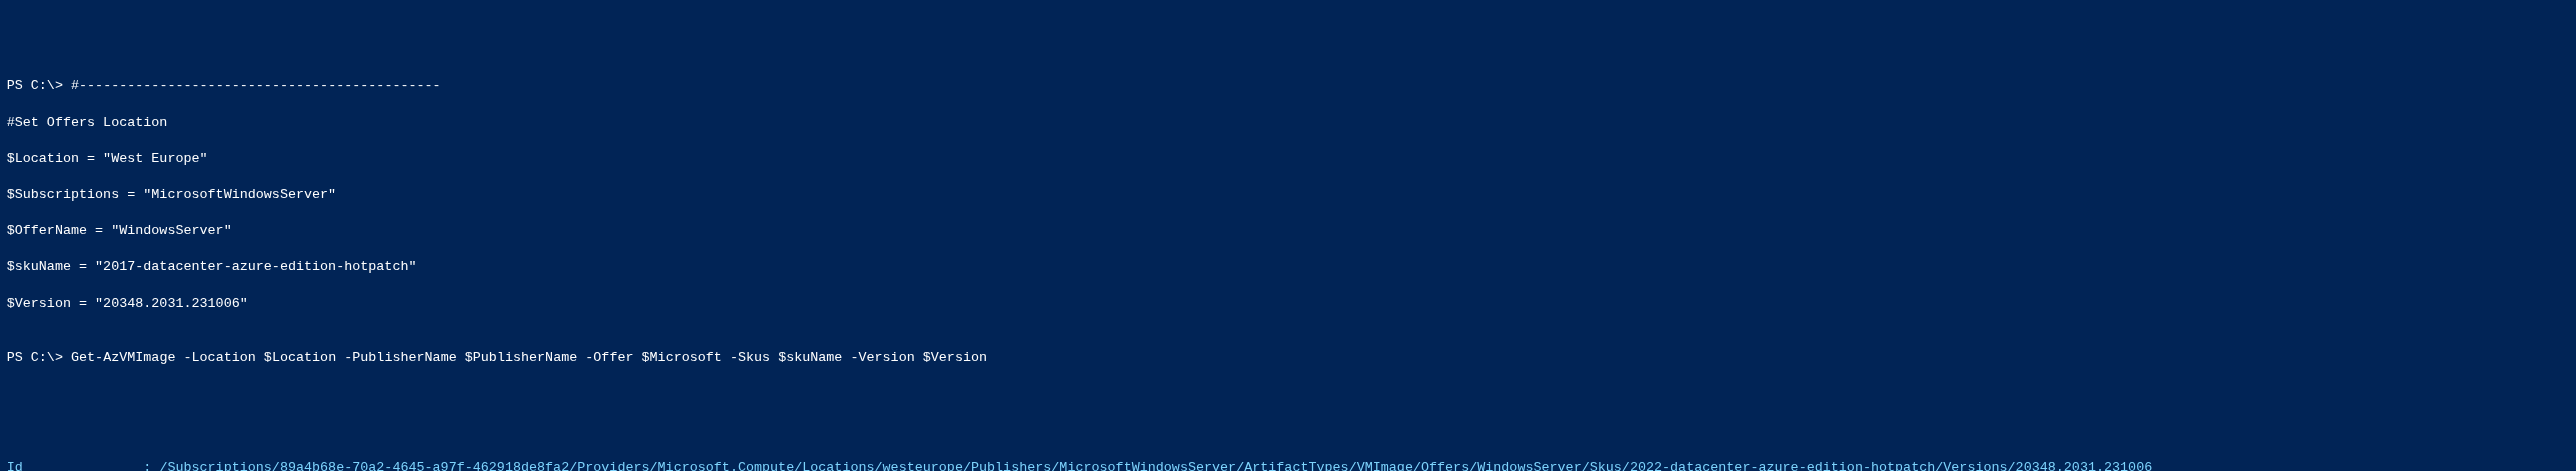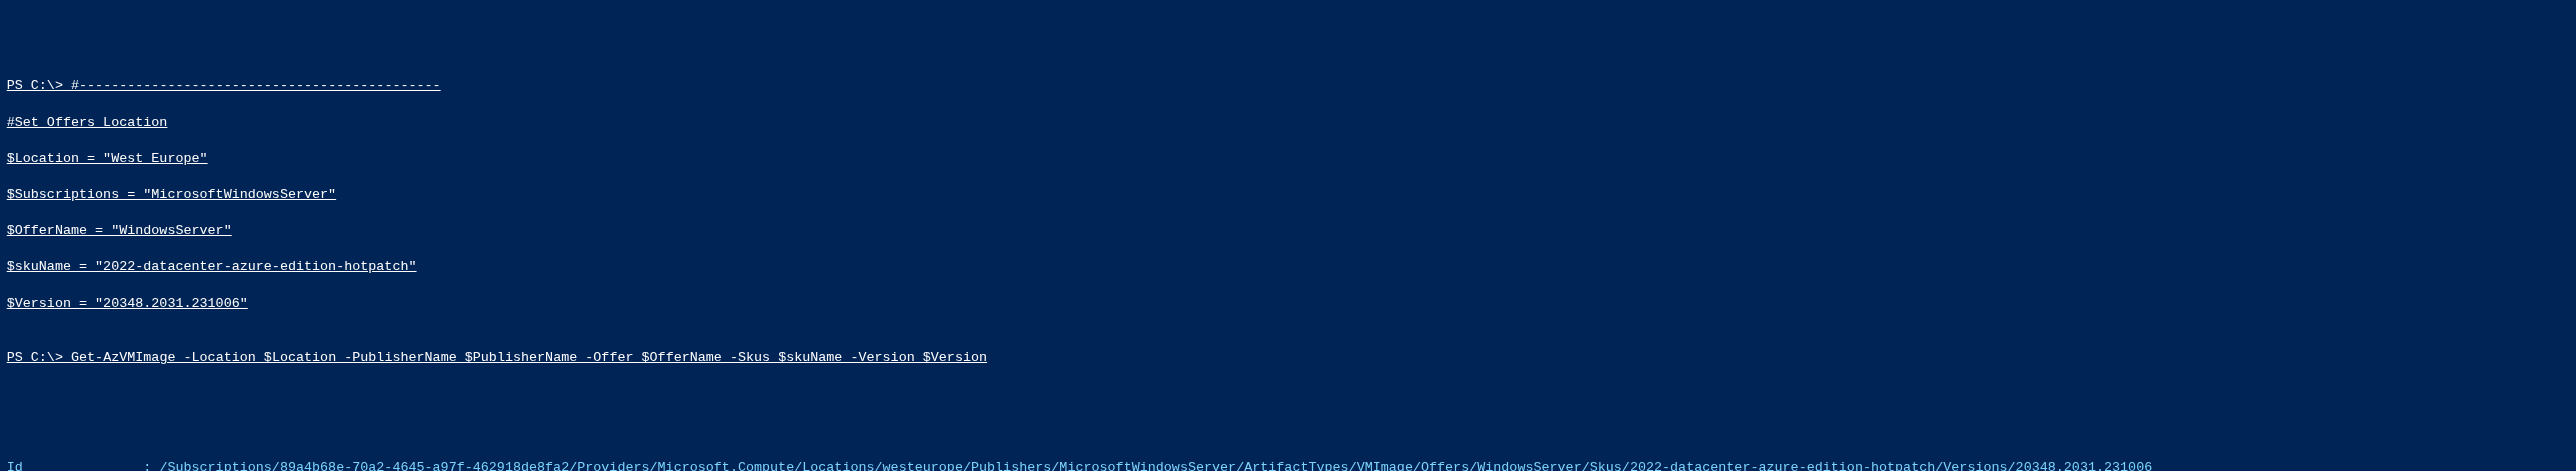--- a/index.html
+++ b/index.html
@@ -14,41 +14,40 @@
       font-size: 13.4px;
       line-height: 1.35;
       padding: 5px 6.7px;
       white-space: pre;
       overflow-x: auto;
       min-width: 2576px;
       min-height: 472px;
     }
     .line {
       white-space: pre;
-      text-decoration: underline;
     }
     .output-line {
       color: #7dd3fc;
       margin-top: 20px;
     }
   </style>
 </head>
 <body>
 
 
 
 <div class="line"><span>PS C:\&gt;</span> <span>#---------------------------------------------</span></div>
 <div class="line">#Set Offers Location</div>
 <div class="line">$Location = "West Europe"</div>
 <div class="line">$Subscriptions = "MicrosoftWindowsServer"</div>
 <div class="line">$OfferName = "WindowsServer"</div>
-<div class="line">$skuName = "2022-datacenter-azure-edition-hotpatch"</div>
+<div class="line">$skuName = "2017-datacenter-azure-edition-hotpatch"</div>
 <div class="line">$Version = "20348.2031.231006"</div>
 <div class="line"></div>
-<div class="line"><span>PS C:\&gt;</span> <span>Get-AzVMImage -Location $Location -PublisherName $PublisherName -Offer $OfferName -Skus $skuName -Version $Version</span></div>
+<div class="line"><span>PS C:\&gt;</span> <span>Get-AzVMImage -Location $Location -PublisherName $PublisherName -Offer $Microsoft -Skus $skuName -Version $Version</span></div>
 <div class="line"></div>
 <div class="line"></div>
 
 <div class="line output-line"><span>Id               : </span><span>/Subscriptions/89a4b68e-70a2-4645-a97f-462918de8fa2/Providers/Microsoft.Compute/Locations/westeurope/Publishers/MicrosoftWindowsServer/ArtifactTypes/VMImage/Offers/WindowsServer/Skus/2022-datacenter-azure-edition-hotpatch/Versions/20348.2031.231006</span></div>
 
 
 
 
 
 

